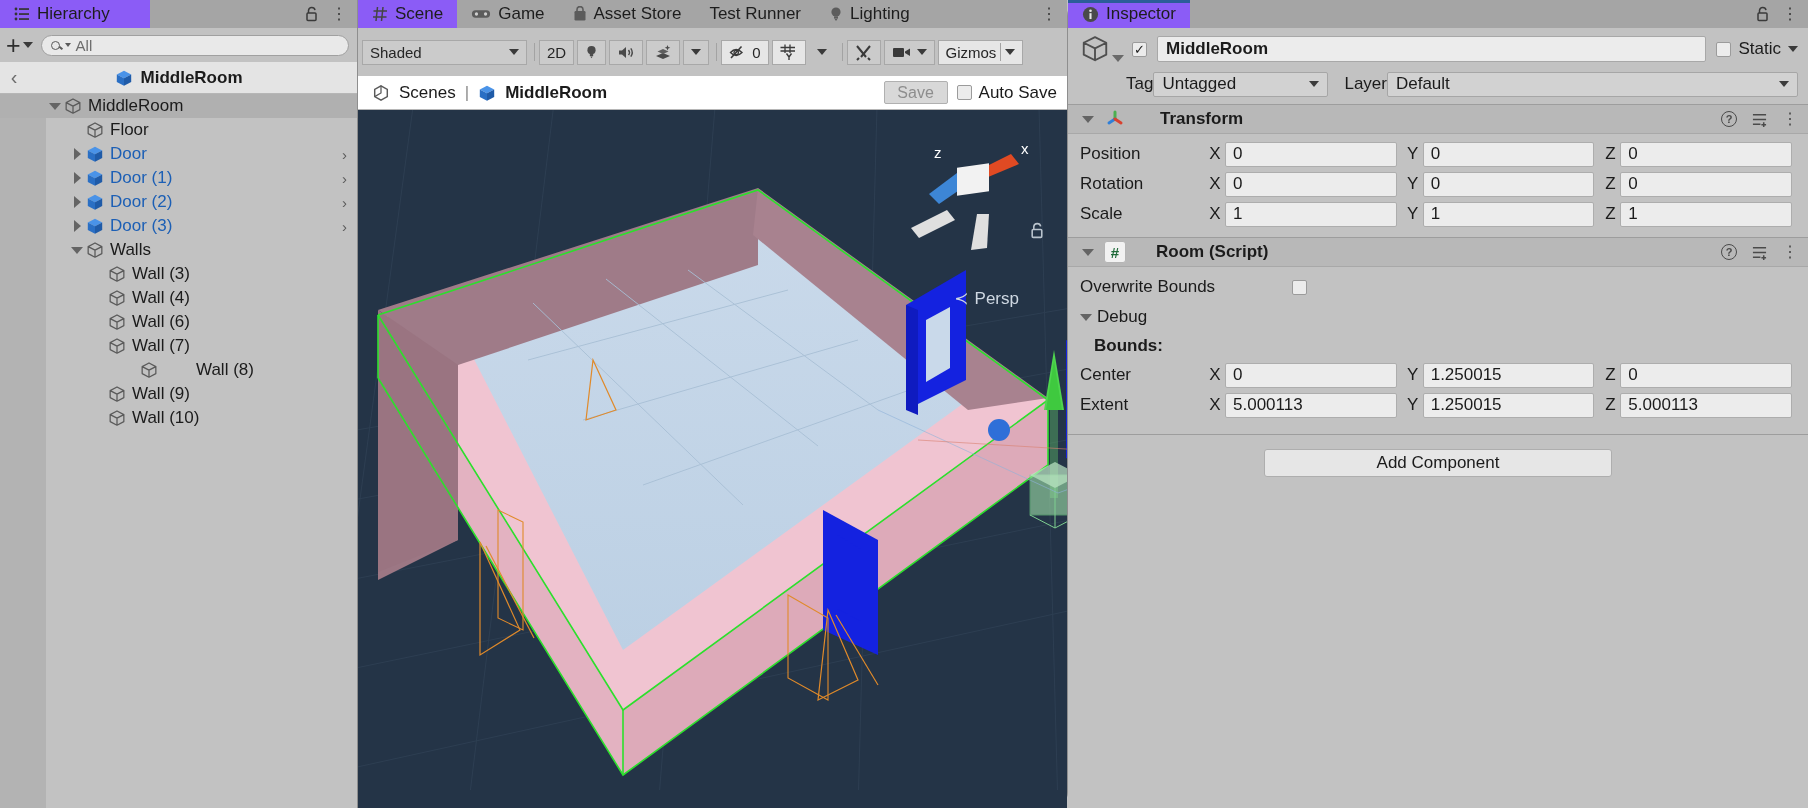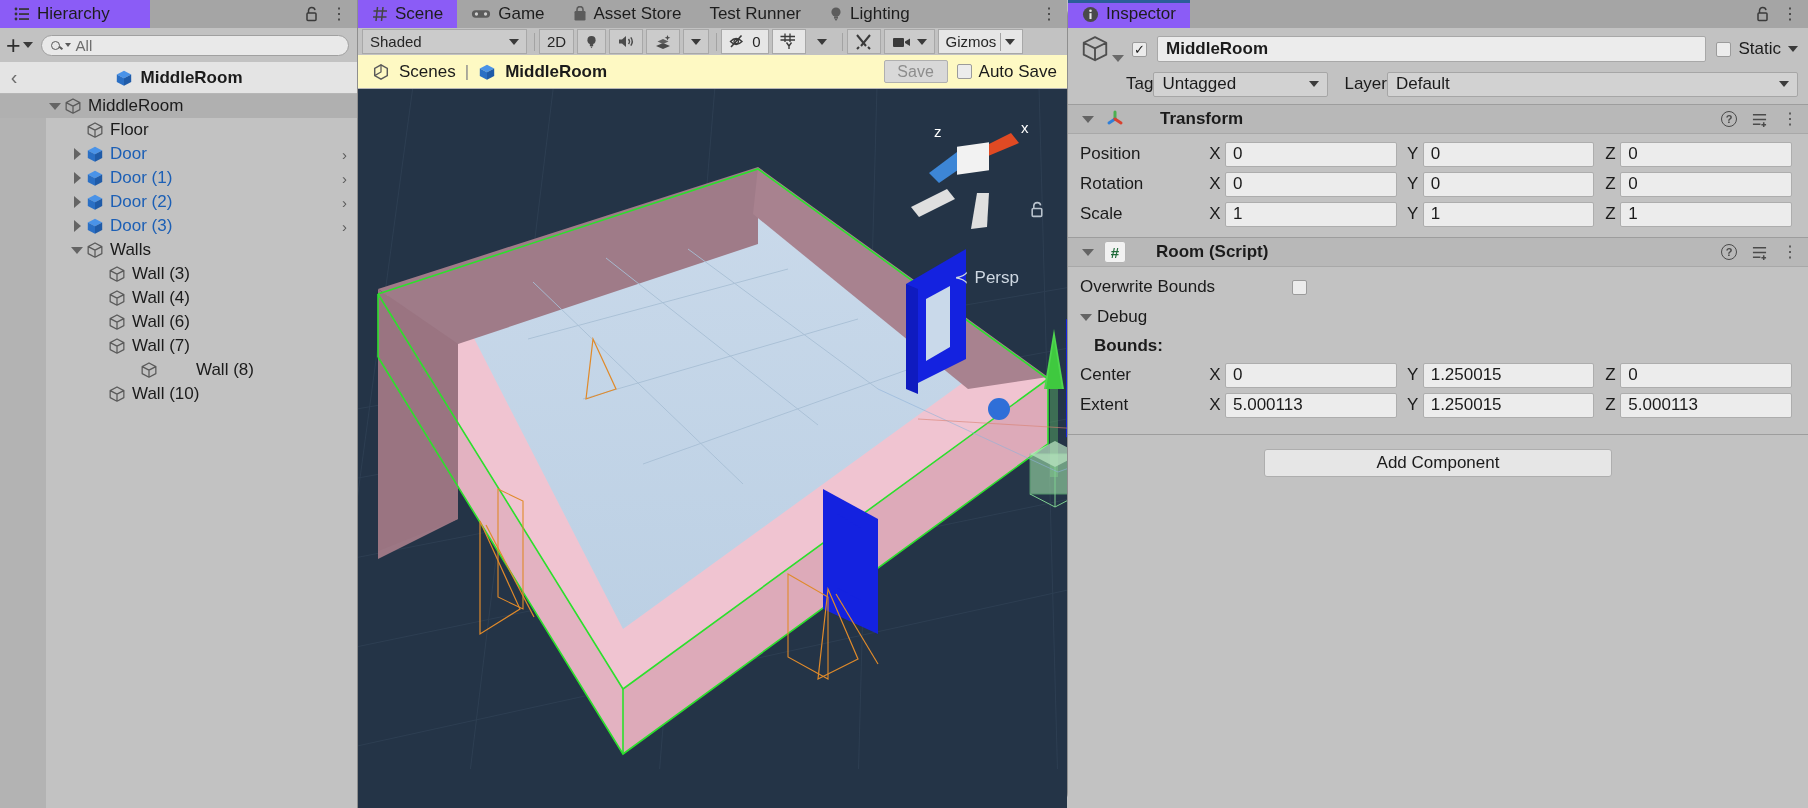--- a/index.html
+++ b/index.html
@@ -75,31 +75,31 @@
   .lbl.prefab { color: #1c5fb5; }
   .chev-right { margin-left: auto; margin-right: 10px; color: #5c5c5c; font-size: 15px; }
 
   
   .cube { width: 18px; height: 18px; flex: none; margin-right: 6px; }
 
   
   .scene { width: 710px; height: 808px; display: flex; flex-direction: column;
            background: #c2c2c2; border-right: 1px solid #8e8e8e; border-radius: 16px; }
   .scene .tabbar { background: #a5a5a5; }
-  .scene-toolbar { height: 27px; background: #c2c2c2; display: flex;
+  .scene-toolbar { height: 48px; background: #c2c2c2; display: flex;
                    align-items: center; gap: 0; padding: 2px 4px; }
   .tbtn { height: 25px; background: #cbcbcb; border: 1px solid #a8a8a8;
           display: flex; align-items: center; justify-content: center;
           padding: 0 7px; font-size: 15px; color: #262626; margin-right: 3px; }
   .tbtn.flat { background: #c2c2c2; border-color: transparent; }
   .tbtn.on { background: #e6e6e6; }
   .shaded { width: 165px; justify-content: space-between; }
   .sep { width: 1px; height: 18px; background: #a3a3a3; margin: 0 4px; }
   .breadcrumb {
-    height: 34px; background: #fef9c3; display: flex; align-items: center;
+    height: 34px; background: #ffffff; display: flex; align-items: center;
     gap: 9px; padding: 0 10px 0 14px; border-bottom: 1px solid #b6b6b6;
   }
   .bc-sep { color: #8c8c8c; }
   .bc-name { font-weight: bold; }
   .save-btn { margin-left: auto; width: 64px; height: 23px; background: #d8d8d8;
               border: 1px solid #b0b0b0; border-radius: 2px; color: #8d8d8d;
               display: flex; align-items: center; justify-content: center; font-size: 16px; }
   .autosave { display: flex; align-items: center; gap: 7px; font-size: 17px; }
   .cbx { width: 15px; height: 15px; background: #ececec; border: 1px solid #9b9b9b;
          border-radius: 2px; flex: none; display: flex; align-items: center;
@@ -324,20 +324,27 @@
             <span class="cube"><svg width="18" height="18" viewBox="0 0 20 20">
                 <path d="M10 2.2 L17.6 6.2 L10 10.2 L2.4 6.2 Z M2.4 6.2 V14 L10 18 V10.2 Z M17.6 6.2 V14 L10 18" fill="none" stroke="#5a5a5a" stroke-width="1.4" stroke-linejoin="round"></path>
               </svg></span>
             <span class="lbl">Wall (8)</span>
           </div>
           <div class="row" style="padding-left: 90px;">
             <span class="tw"></span>
             <span class="cube"><svg width="18" height="18" viewBox="0 0 20 20">
                 <path d="M10 2.2 L17.6 6.2 L10 10.2 L2.4 6.2 Z M2.4 6.2 V14 L10 18 V10.2 Z M17.6 6.2 V14 L10 18" fill="none" stroke="#5a5a5a" stroke-width="1.4" stroke-linejoin="round"></path>
               </svg></span>
+            <span class="lbl">Wall (9)</span>
+          </div>
+          <div class="row" style="padding-left: 90px;">
+            <span class="tw"></span>
+            <span class="cube"><svg width="18" height="18" viewBox="0 0 20 20">
+                <path d="M10 2.2 L17.6 6.2 L10 10.2 L2.4 6.2 Z M2.4 6.2 V14 L10 18 V10.2 Z M17.6 6.2 V14 L10 18" fill="none" stroke="#5a5a5a" stroke-width="1.4" stroke-linejoin="round"></path>
+              </svg></span>
             <span class="lbl">Wall (10)</span>
           </div>
         </div>
     </div>
   </div>
 
   <div class="scene">
     <div class="tabbar">
       <div class="tab active">
         <span class="icon">

